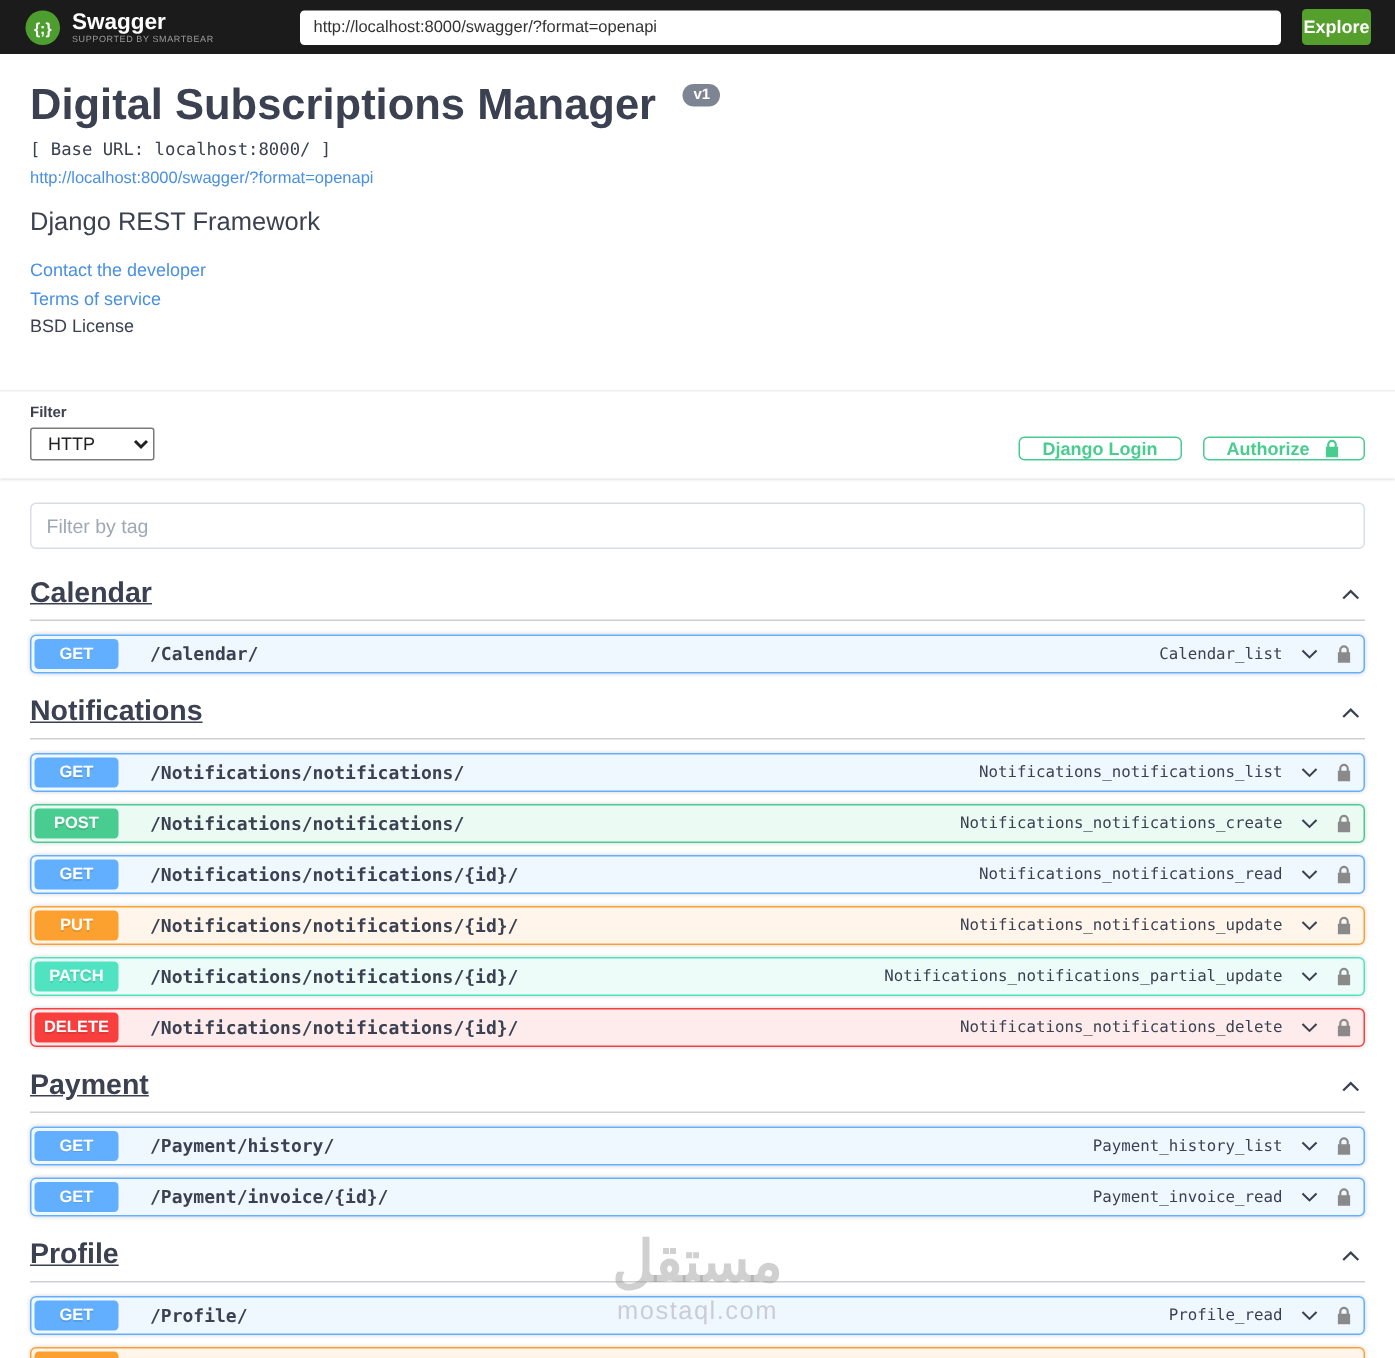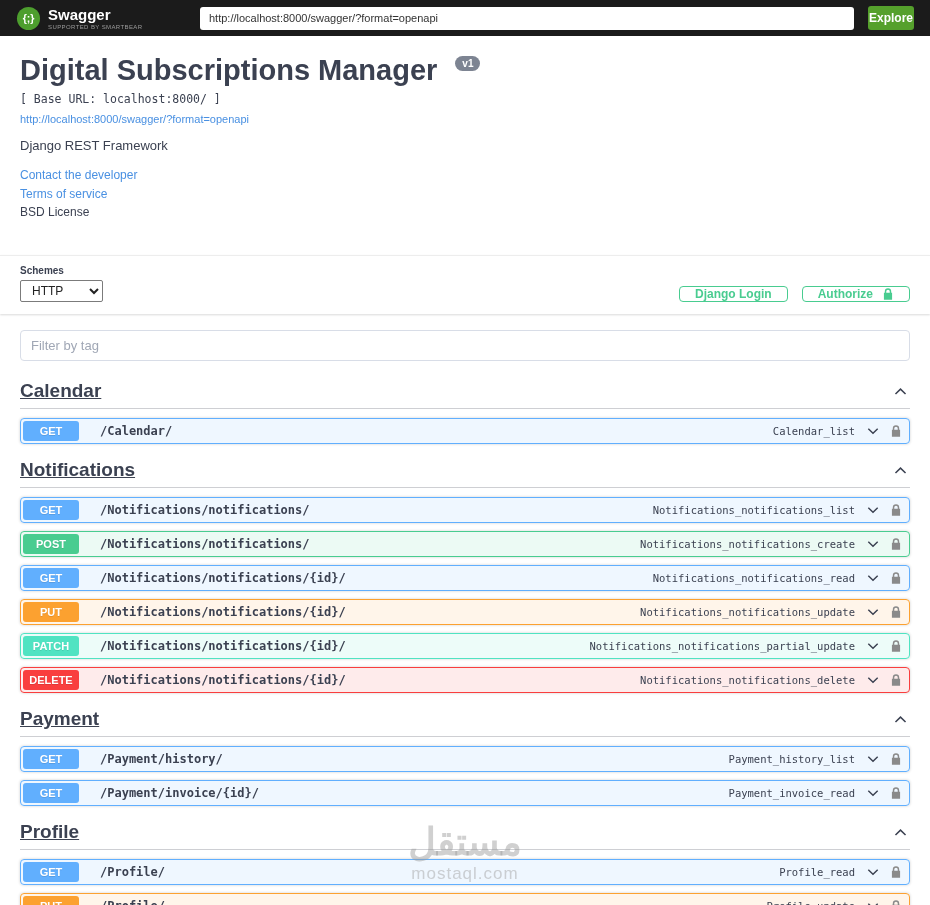--- a/index.html
+++ b/index.html
@@ -53,21 +53,21 @@
     border-radius: 10px; padding:2px 7px; margin-top:2px;
   }
   .base-url {
     font-family:"DejaVu Sans Mono", monospace;
     font-size:11.5px; color:#3b4151; margin: 0 0 3px;
   }
   .spec-link {
     display:inline-block; font-size:11px; color:#4990e2;
     text-decoration:none; margin-bottom:13px;
   }
-  .api-desc { font-size:13px; margin:0 0 13px; }
+  .api-desc { font-size:17px; margin:0 0 13px; }
   .info-link { display:block; font-size:12px; color:#4990e2; text-decoration:none; line-height:1.55; }
   .license { font-size:12px; margin-top:2px; }
 
   
   .scheme-container {
     background:#fff;
     border-top:1px solid #ededed;
     box-shadow: 0 1px 2px 0 rgba(0,0,0,.15);
     padding: 9px 20px 12px;
     margin-top: 14px;
@@ -175,21 +175,21 @@
   <div class="base-url">[ Base URL: localhost:8000/ ]</div>
   <a href="#" class="spec-link">http://localhost:8000/swagger/?format=openapi</a>
   <p class="api-desc">Django REST Framework</p>
   <a href="#" class="info-link">Contact the developer</a>
   <a href="#" class="info-link">Terms of service</a>
   <div class="license">BSD License</div>
 </section>
 
 <section class="scheme-container">
   <div>
-    <label class="schemes-label">Schemes</label>
+    <label class="schemes-label">Filter</label>
     <select class="scheme-select">
       <option>HTTP</option>
     </select>
   </div>
   <div class="auth-wrapper">
     <button class="btn-green">
       <span>Django Login</span>
     </button>
     <button class="btn-green">
       <span>Authorize</span>

